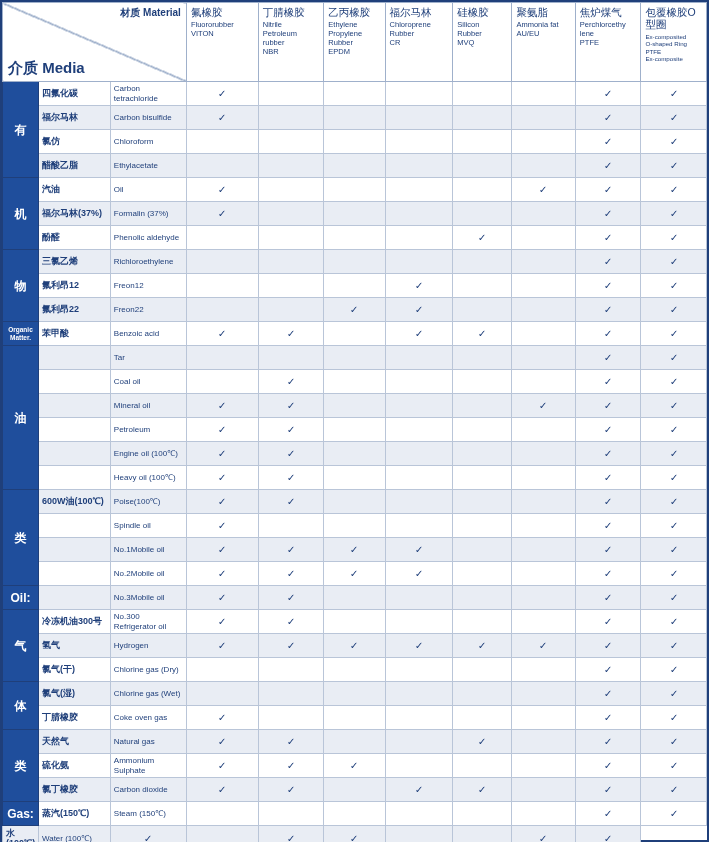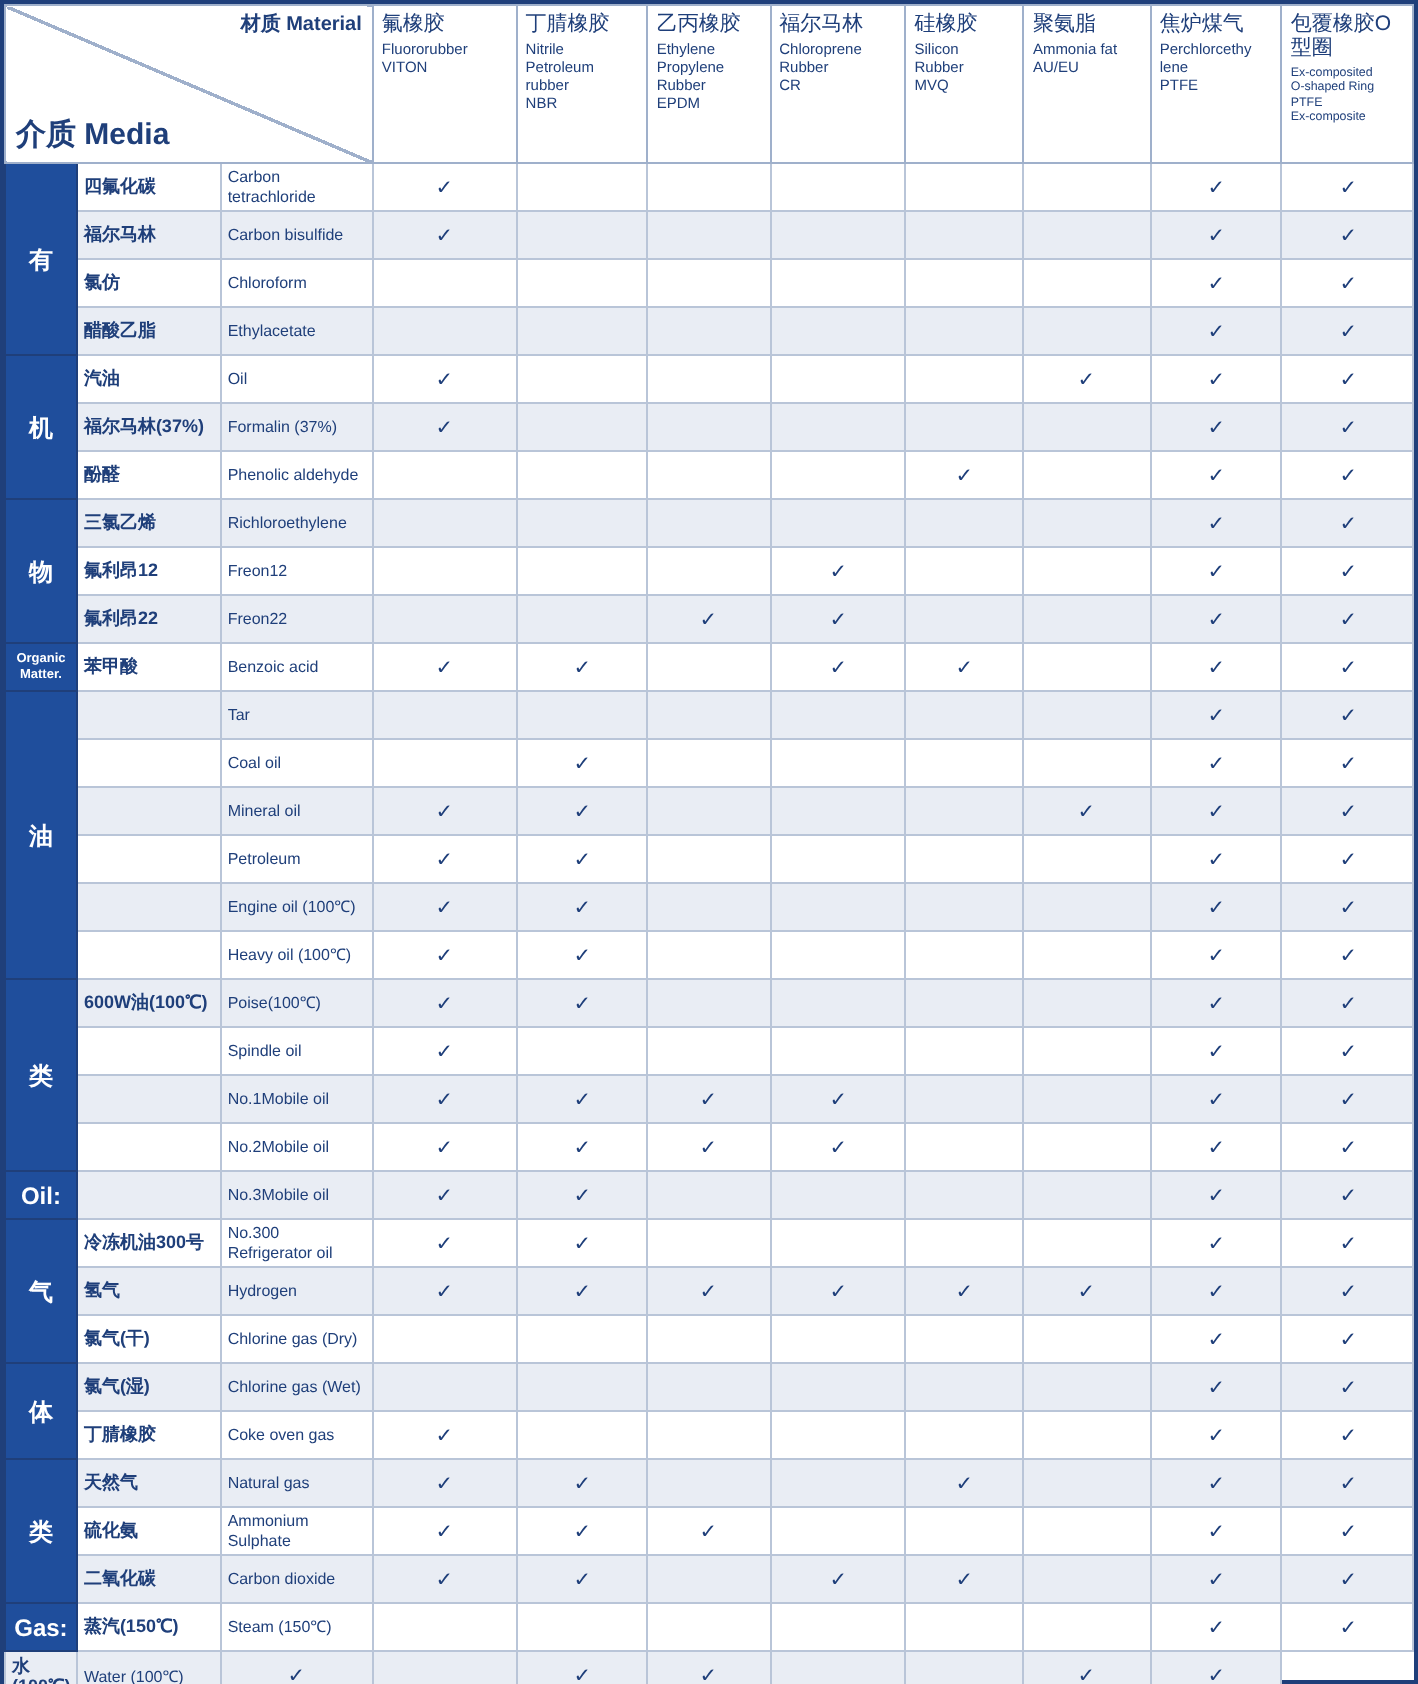--- a/index.html
+++ b/index.html
@@ -537,21 +537,21 @@
           <td class="chk"><span>✓</span></td>
           <td class="chk"><span>✓</span></td>
           <td class="chk"><span>✓</span></td>
           <td class="chk"></td>
           <td class="chk"></td>
           <td class="chk"></td>
           <td class="chk"><span>✓</span></td>
           <td class="chk"><span>✓</span></td>
         </tr>
         <tr>
-          <td class="cn shade">二氧化碳</td>
+          <td class="cn shade">氯丁橡胶</td>
           <td class="en shade">Carbon dioxide</td>
           <td class="chk shade"><span>✓</span></td>
           <td class="chk shade"><span>✓</span></td>
           <td class="chk shade"></td>
           <td class="chk shade"><span>✓</span></td>
           <td class="chk shade"><span>✓</span></td>
           <td class="chk shade"></td>
           <td class="chk shade"><span>✓</span></td>
           <td class="chk shade"><span>✓</span></td>
         </tr>

